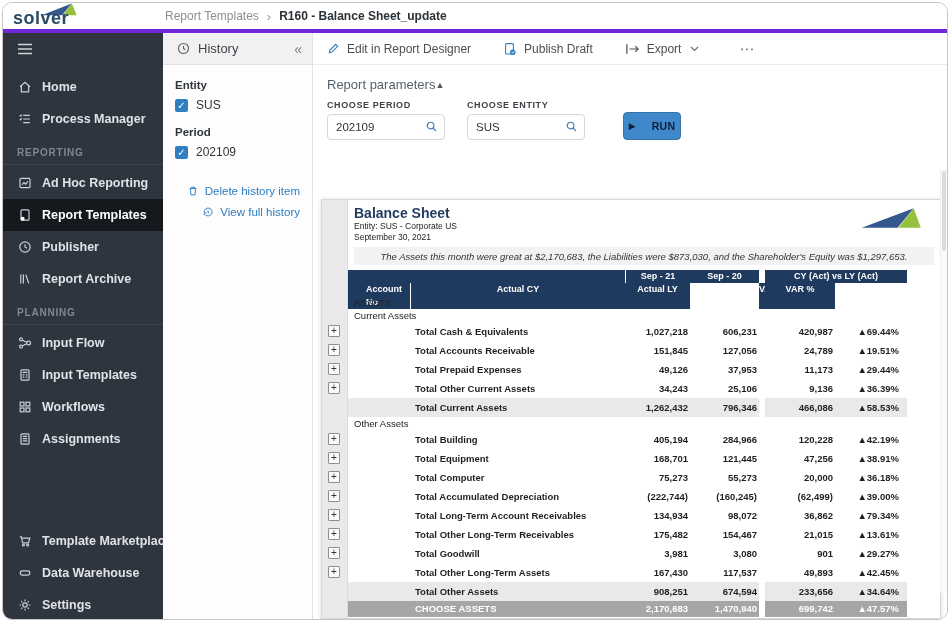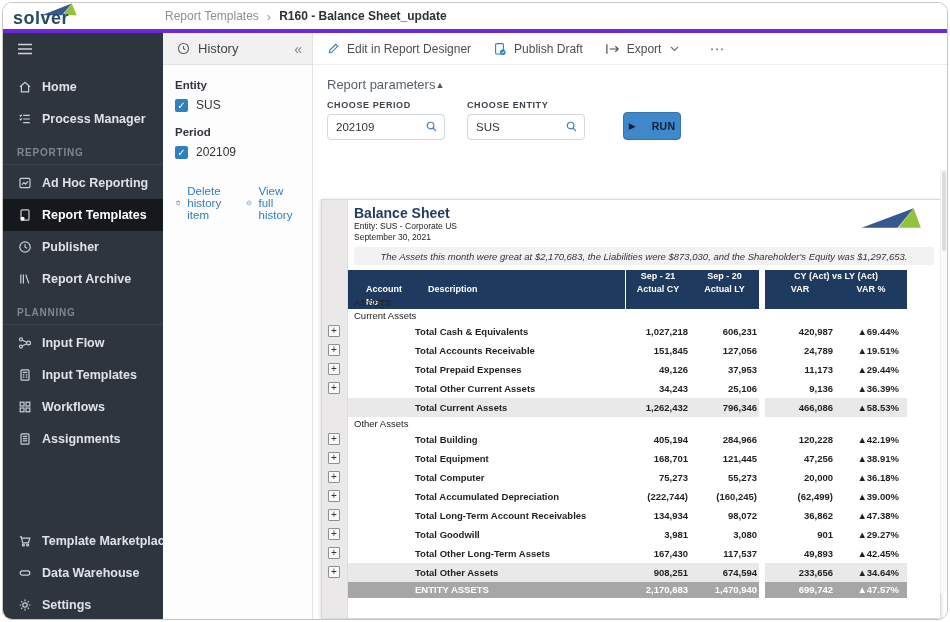--- a/index.html
+++ b/index.html
@@ -33,27 +33,27 @@
 
   
   .history { width:150px; flex-shrink:0; background:#fdfdfd; border-right:1px solid #e3e3e3; display:flex; flex-direction:column; }
   .history-header { height:32px; background:#f1f1f1; border-bottom:1px solid #e2e2e2; display:flex; align-items:center; padding:0 10px 0 14px; gap:8px; }
   .history-header .htitle { font-size:13px; color:#3e444a; }
   .history-header .collapse { margin-left:auto; color:#7c8288; font-size:14px; cursor:pointer; }
   .history-body { padding:14px 12px; font-size:12px; color:#333; }
   .hlabel { font-size:11.5px; font-weight:bold; color:#2f353b; margin-bottom:7px; }
   .hcheckrow { display:flex; align-items:center; gap:8px; margin-bottom:14px; cursor:pointer; }
   .checkbox { width:13px; height:13px; background:#2f7fc1; border-radius:2px; color:#fff; font-size:10px; line-height:13px; text-align:center; }
-  .hlinks { margin-top:26px; display:flex; flex-direction:row; gap:9px;align-items:flex-end; }
+  .hlinks { margin-top:26px; display:flex; flex-direction:column; gap:9px;align-items:flex-end; }
   .hlink { display:flex; align-items:center; gap:6px; color:#2e7cc0; font-size:11.5px; cursor:pointer; }
   .hlink svg { stroke:#2e7cc0; fill:none; stroke-width:1.1; }
 
   
   .main { flex:1; position:relative; background:#fff; overflow:hidden; }
-  .toolbar { height:32px; display:flex; align-items:center; gap:22px; padding-left:14px; border-bottom:1px solid #ececec; font-size:12px; color:#4a4f54; }
+  .toolbar { height:32px; display:flex; align-items:center; gap:32px; padding-left:14px; border-bottom:1px solid #ececec; font-size:12px; color:#4a4f54; }
   .tbtn { display:flex; align-items:center; gap:7px; cursor:pointer; }
   .tbtn svg { flex-shrink:0; }
   .tbtn .chev { margin-left:2px; }
   .tbtn.more { font-size:15px; letter-spacing:2px; color:#6a7076; margin-left:8px; }
 
   .params { padding:12px 0 0 14px; }
   .params-title { display:flex; align-items:center; font-size:13px; color:#57606a; cursor:pointer; }
   .params-title .caret { font-size:9px; color:#555; }
   .params-row { display:flex; align-items:flex-end; gap:22px; margin-top:8px; }
   .pfield .plabel { font-size:9px; font-weight:bold; letter-spacing:0.6px; color:#3c434a; margin-bottom:4px; }
@@ -426,21 +426,20 @@
             <div class="hrow">
               <div class="hc spanL"></div>
               <div class="hc num wl">Sep - 21</div>
               <div class="hc num">Sep - 20</div>
               <div class="hcempty"></div>
               <div class="span2">CY (Act) vs LY (Act)</div>
               <div class="hcempty"></div>
             </div>
             <div class="hrow">
               <div class="hc lft">Account No</div>
-              <div class="hc lft">Description</div>
               <div class="hc num wl">Actual CY</div>
               <div class="hc num">Actual LY</div>
               <div class="hcempty"></div>
               <div class="hc num">VAR</div>
               <div class="hc num">VAR %</div>
               <div class="hcempty"></div>
             </div>
             <div id="rows">
                 <div class="trow section">
                   <div class="c-sec">ASSETS</div>
@@ -541,21 +540,31 @@
                   <div class="num b2 pct">▲39.00%</div>
                   <div></div>
                 </div>
                 <div class="trow detail">
                   <div class="b1"></div>
                   <div class="c-desc b1">Total Long-Term Account Receivables</div>
                   <div class="num b1">134,934</div>
                   <div class="num b1">98,072</div>
                   <div></div>
                   <div class="num b2">36,862</div>
-                  <div class="num b2 pct">▲47.38%</div>
+                  <div class="num b2 pct">▲79.34%</div>
+                  <div></div>
+                </div>
+                <div class="trow detail">
+                  <div class="b1"></div>
+                  <div class="c-desc b1">Total Other Long-Term Receivables</div>
+                  <div class="num b1">175,482</div>
+                  <div class="num b1">154,467</div>
+                  <div></div>
+                  <div class="num b2">21,015</div>
+                  <div class="num b2 pct">▲13.61%</div>
                   <div></div>
                 </div>
                 <div class="trow detail">
                   <div class="b1"></div>
                   <div class="c-desc b1">Total Goodwill</div>
                   <div class="num b1">3,981</div>
                   <div class="num b1">3,080</div>
                   <div></div>
                   <div class="num b2">901</div>
                   <div class="num b2 pct">▲29.27%</div>
@@ -576,21 +585,21 @@
                   <div class="c-desc b1">Total Other Assets</div>
                   <div class="num b1">908,251</div>
                   <div class="num b1">674,594</div>
                   <div></div>
                   <div class="num b2">233,656</div>
                   <div class="num b2 pct">▲34.64%</div>
                   <div></div>
                 </div>
                 <div class="trow grand">
                   <div class="b1"></div>
-                  <div class="c-desc b1">ENTITY ASSETS</div>
+                  <div class="c-desc b1">CHOOSE ASSETS</div>
                   <div class="num b1">2,170,683</div>
                   <div class="num b1">1,470,940</div>
                   <div></div>
                   <div class="num b2">699,742</div>
                   <div class="num b2 pct">▲47.57%</div>
                   <div></div>
                 </div>
               </div>
           </div>
         </div>

